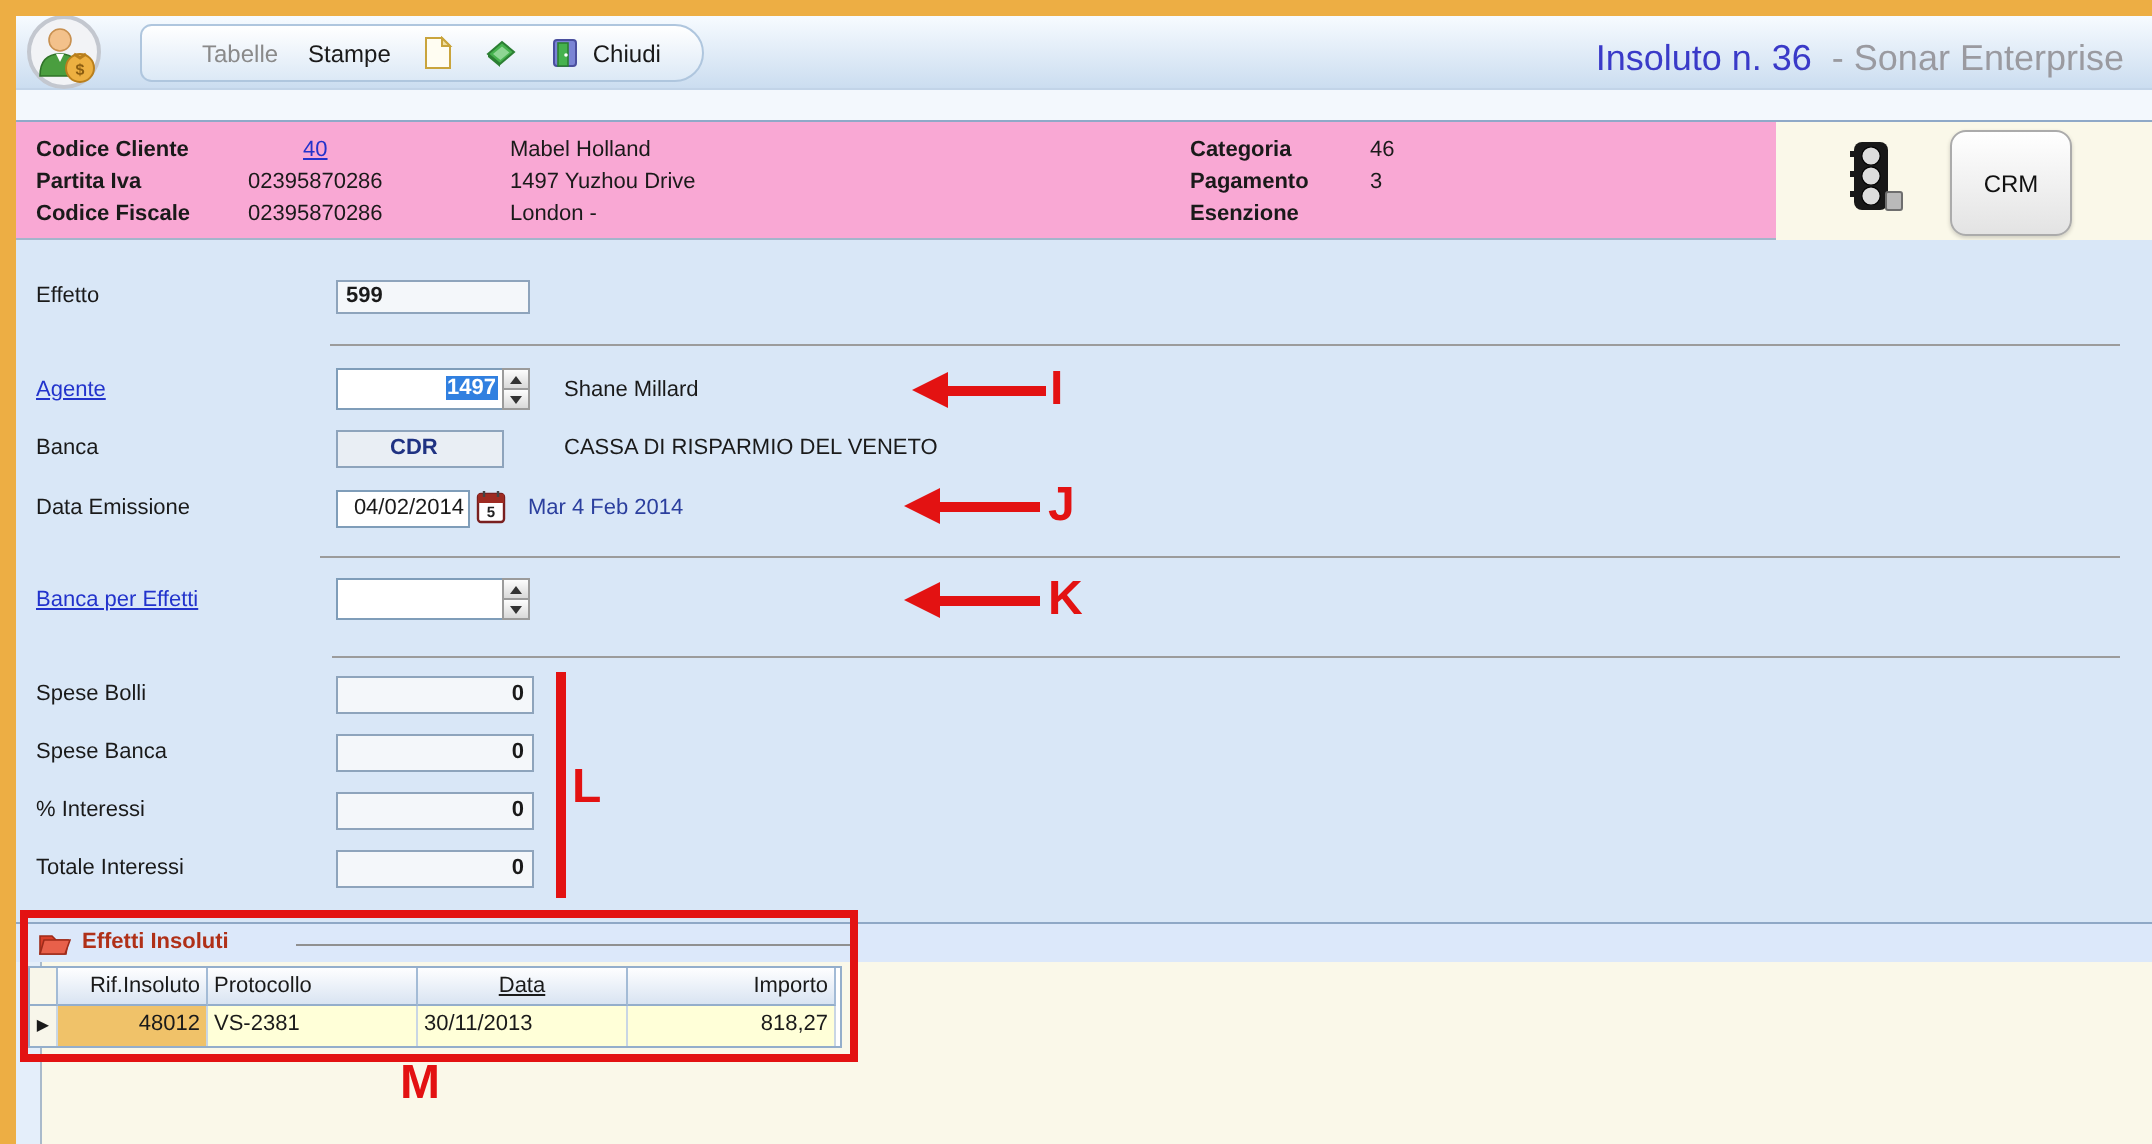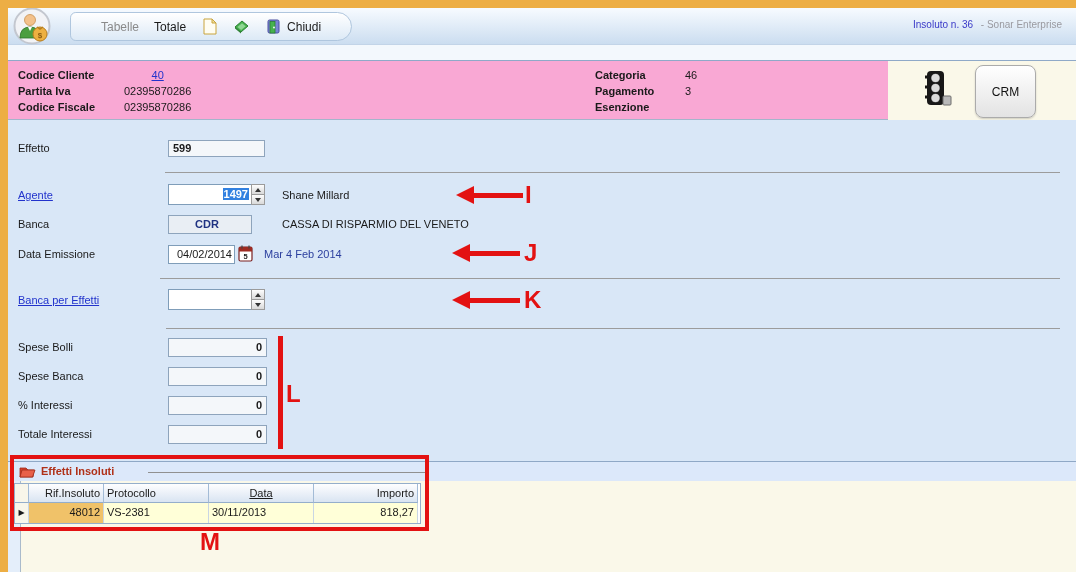--- a/index.html
+++ b/index.html
@@ -14,21 +14,21 @@
   
   .toolbar { position:absolute; left:8px; top:8px; width:1068px; height:37px;
              background:linear-gradient(#F7FBFF,#CBDDF0); border-bottom:1px solid #C2D4E8; }
   .avatar { position:absolute; left:2px; top:0px; width:46px; height:37px; cursor:pointer; }
   .menu-pill { position:absolute; left:62px; top:4px; height:29px; width:282px;
                background:linear-gradient(#FFFFFF,#DCE9F6); border:1px solid #AFC6DE;
                border-radius:6px 15px 15px 6px; display:flex; align-items:center; gap:15px; padding:0 16px 0 30px; }
   .menu-item { font-size:12px; cursor:pointer; display:flex; align-items:center; gap:5px; }
   .menu-item.disabled { color:#8A8A8A; }
   .tb-icon { width:17px; height:17px; display:inline-block; cursor:pointer; }
-  .win-title { position:absolute; right:14px; top:11px; font-size:10px; white-space:nowrap;margin-left:24px; }
+  .win-title { position:absolute; right:14px; top:11px; font-size:18px; white-space:nowrap;margin-left:24px; }
   .win-title .doc { color:#3A3AC8; }
   .win-title .app { color:#9A9AA0; margin-left:5px; }
 
   
   .substrip { position:absolute; left:8px; top:45px; width:1068px; height:16px;
               background:#F3F8FD; border-bottom:1px solid #8FA9C8; }
 
   
   .client { position:absolute; left:8px; top:61px; width:880px; height:59px;
             background:#f9a8d4; border-bottom:1px solid #A3B5CB; }
@@ -111,21 +111,21 @@
         <circle cx="20" cy="12" r="5.5" fill="#F3C18B" stroke="#C89050" stroke-width="0.8"></circle>
         <path d="M10 30 Q10 19 20 19 Q30 19 30 30 Z" fill="#4A9E3F" stroke="#2F7328" stroke-width="0.8"></path>
         <path d="M18 19 l2 4 2-4 z" fill="#fff"></path>
         <circle cx="30" cy="26" r="7" fill="#EDB041" stroke="#B97F1D" stroke-width="1"></circle>
         <path d="M27 19 l3 2 3-2" fill="none" stroke="#B97F1D" stroke-width="1.5"></path>
         <text x="30" y="29.5" font-size="8" text-anchor="middle" fill="#8A5C10" font-weight="bold">$</text>
       </svg>
     </div>
     <div class="menu-pill">
       <span class="menu-item disabled">Tabelle</span>
-      <span class="menu-item">Totale</span>
+      <span class="menu-item">Stampe</span>
       <span class="tb-icon">
         <svg viewBox="0 0 17 17" width="17" height="17">
           <path d="M3 1 h8 l4 4 v11 h-12 z" fill="#FFFDF2" stroke="#C9A43C" stroke-width="1"></path>
           <path d="M11 1 v4 h4 z" fill="#F0DFA0" stroke="#C9A43C" stroke-width="1"></path>
         </svg>
       </span>
       <span class="tb-icon">
         <svg viewBox="0 0 17 17" width="17" height="17">
           <path d="M2 9 L9 3 L15 8 L8 14 Z" fill="#46B24E" stroke="#2C7F33" stroke-width="1"></path>
           <path d="M4.5 9 L9 5.2 L12.7 8.2 L8.2 12 Z" fill="#8FD694"></path>
@@ -155,20 +155,25 @@
     <div class="col" style="left:10px;">
       <span class="row15 lbl-b">Codice Cliente</span>
       <span class="row15 lbl-b">Partita Iva</span>
       <span class="row15 lbl-b">Codice Fiscale</span>
     </div>
     <div class="col" style="left:116px;text-align:center;">
       <span class="row15"><a class="link">40</a></span>
       <span class="row15">02395870286</span>
       <span class="row15">02395870286</span>
     </div>
+    <div class="col" style="left:247px;">
+      <span class="row15">Mabel Holland</span>
+      <span class="row15">1497 Yuzhou Drive</span>
+      <span class="row15">London -</span>
+    </div>
     <div class="col" style="left:587px;">
       <span class="row15 lbl-b">Categoria</span>
       <span class="row15 lbl-b">Pagamento</span>
       <span class="row15 lbl-b">Esenzione</span>
     </div>
     <div class="col" style="left:677px;">
       <span class="row15">46</span>
       <span class="row15">3</span>
       <span class="row15"></span>
     </div>

